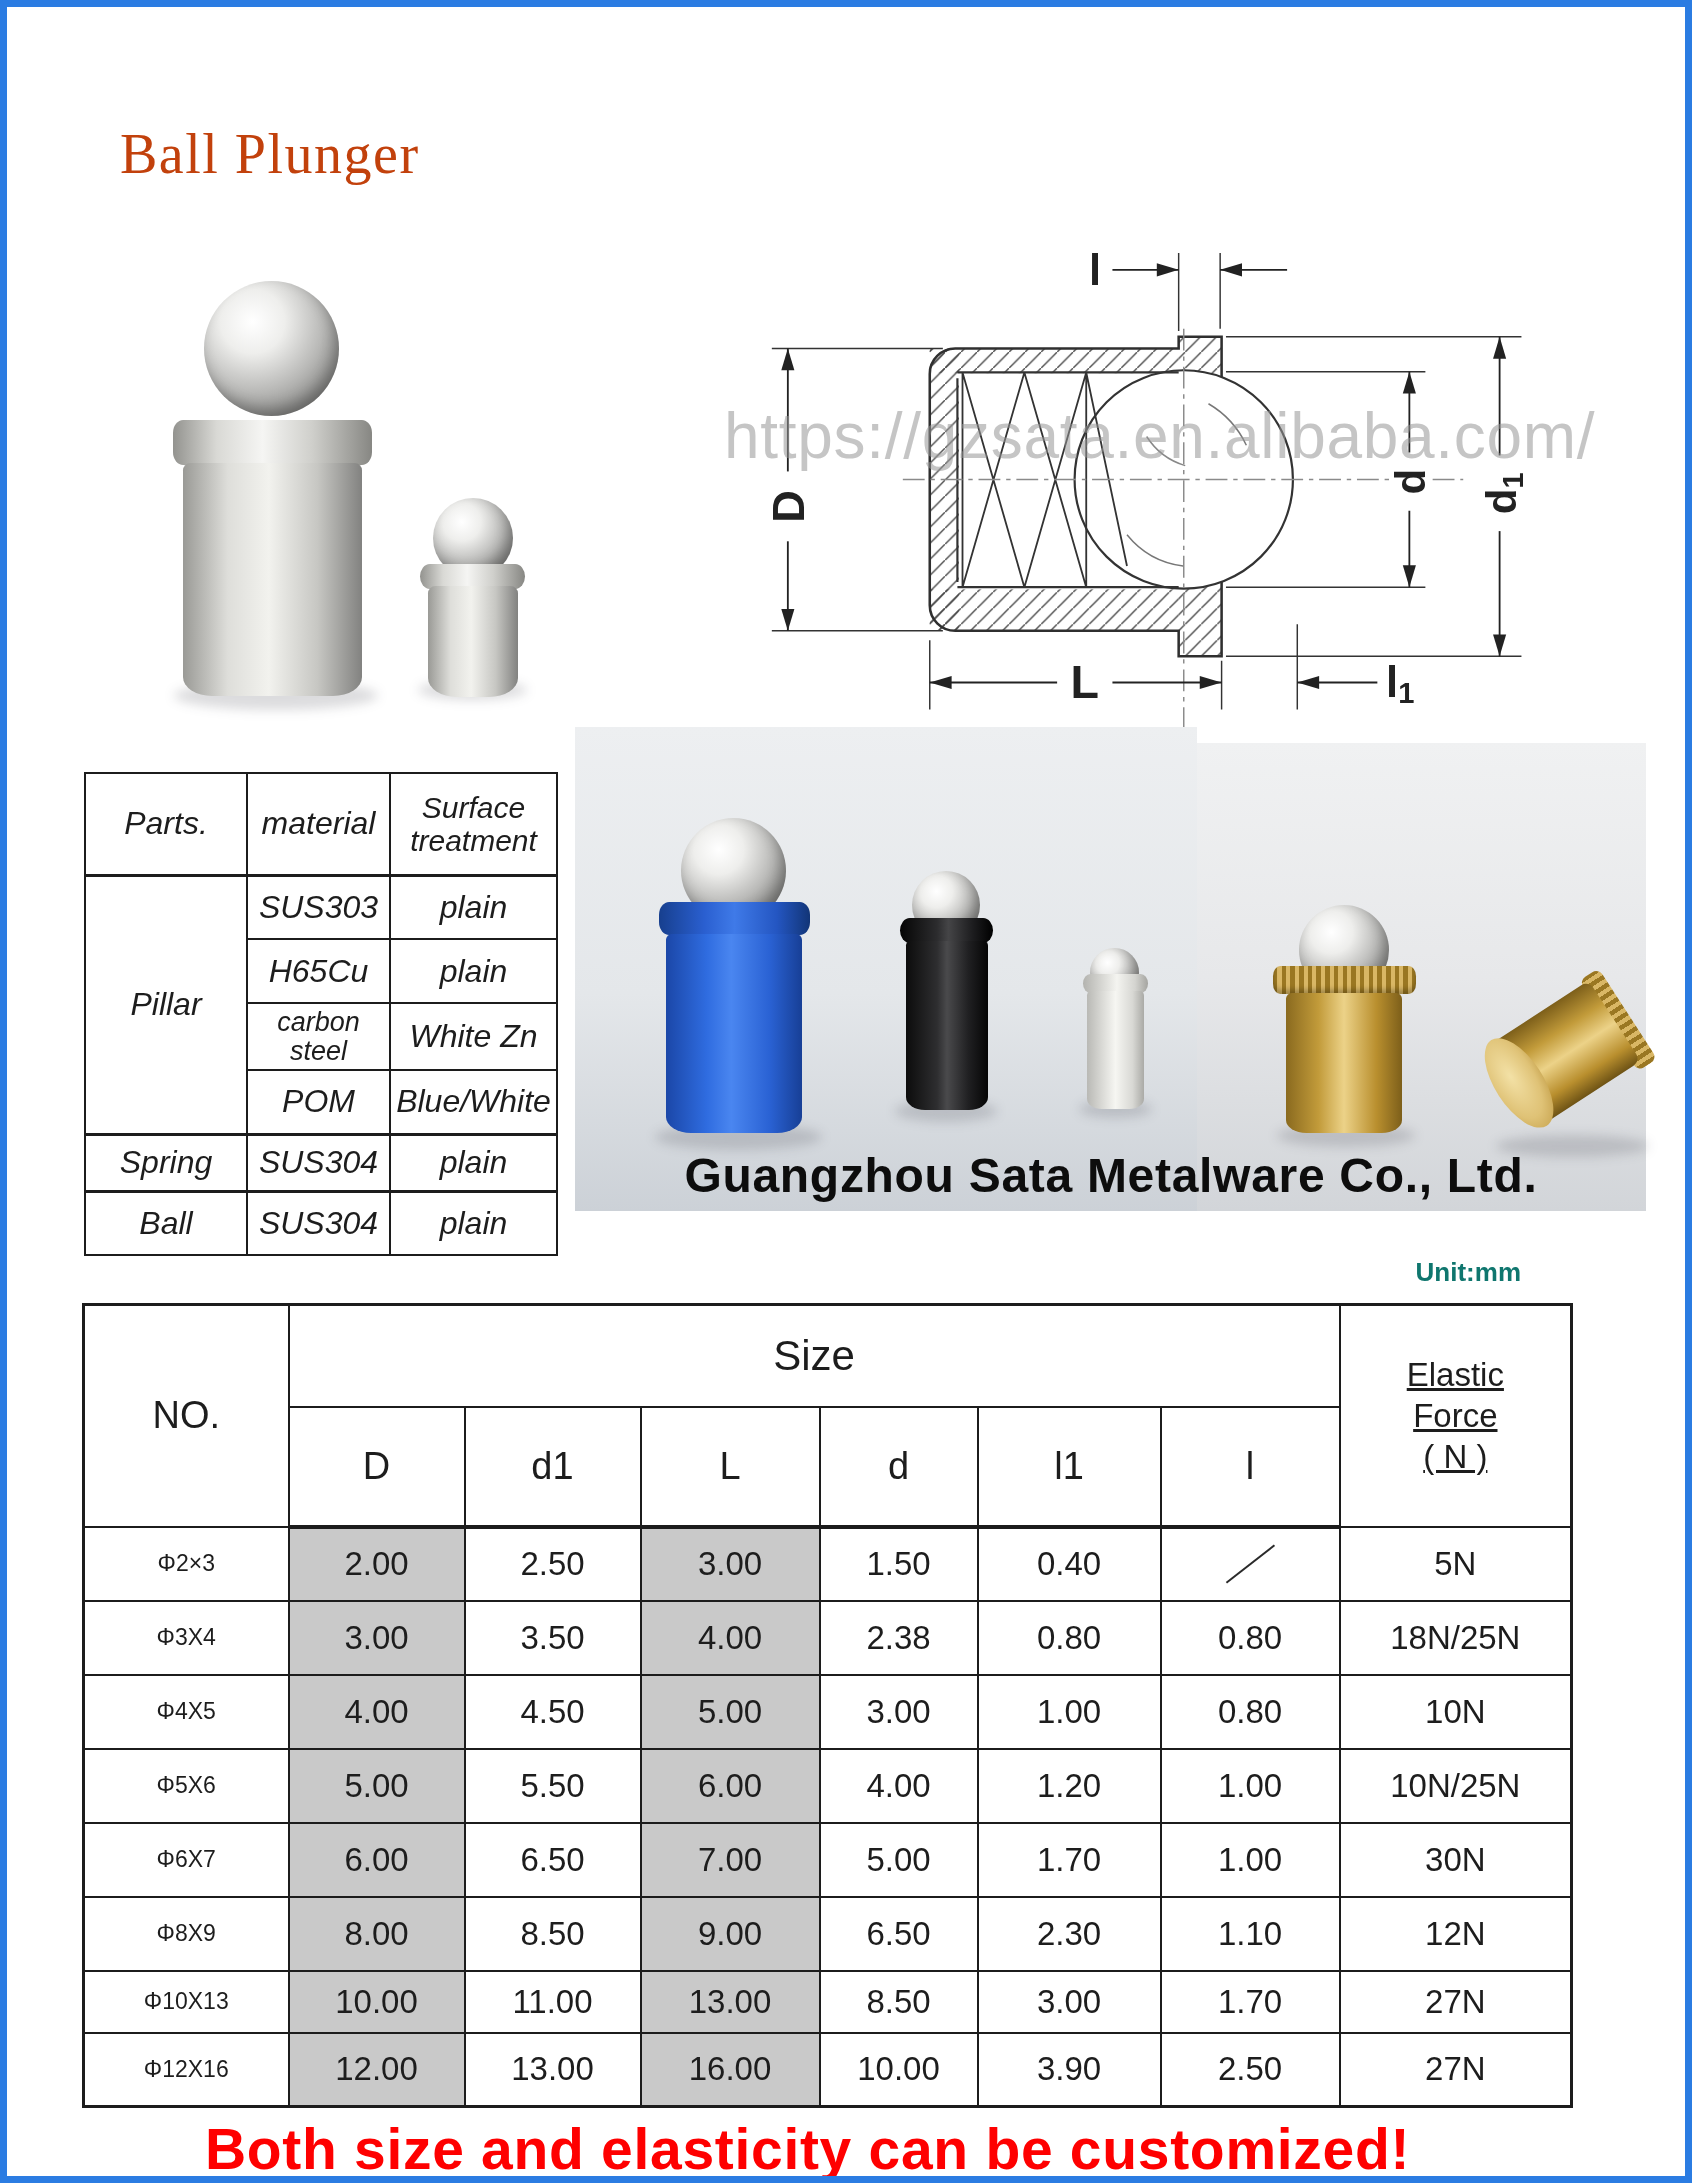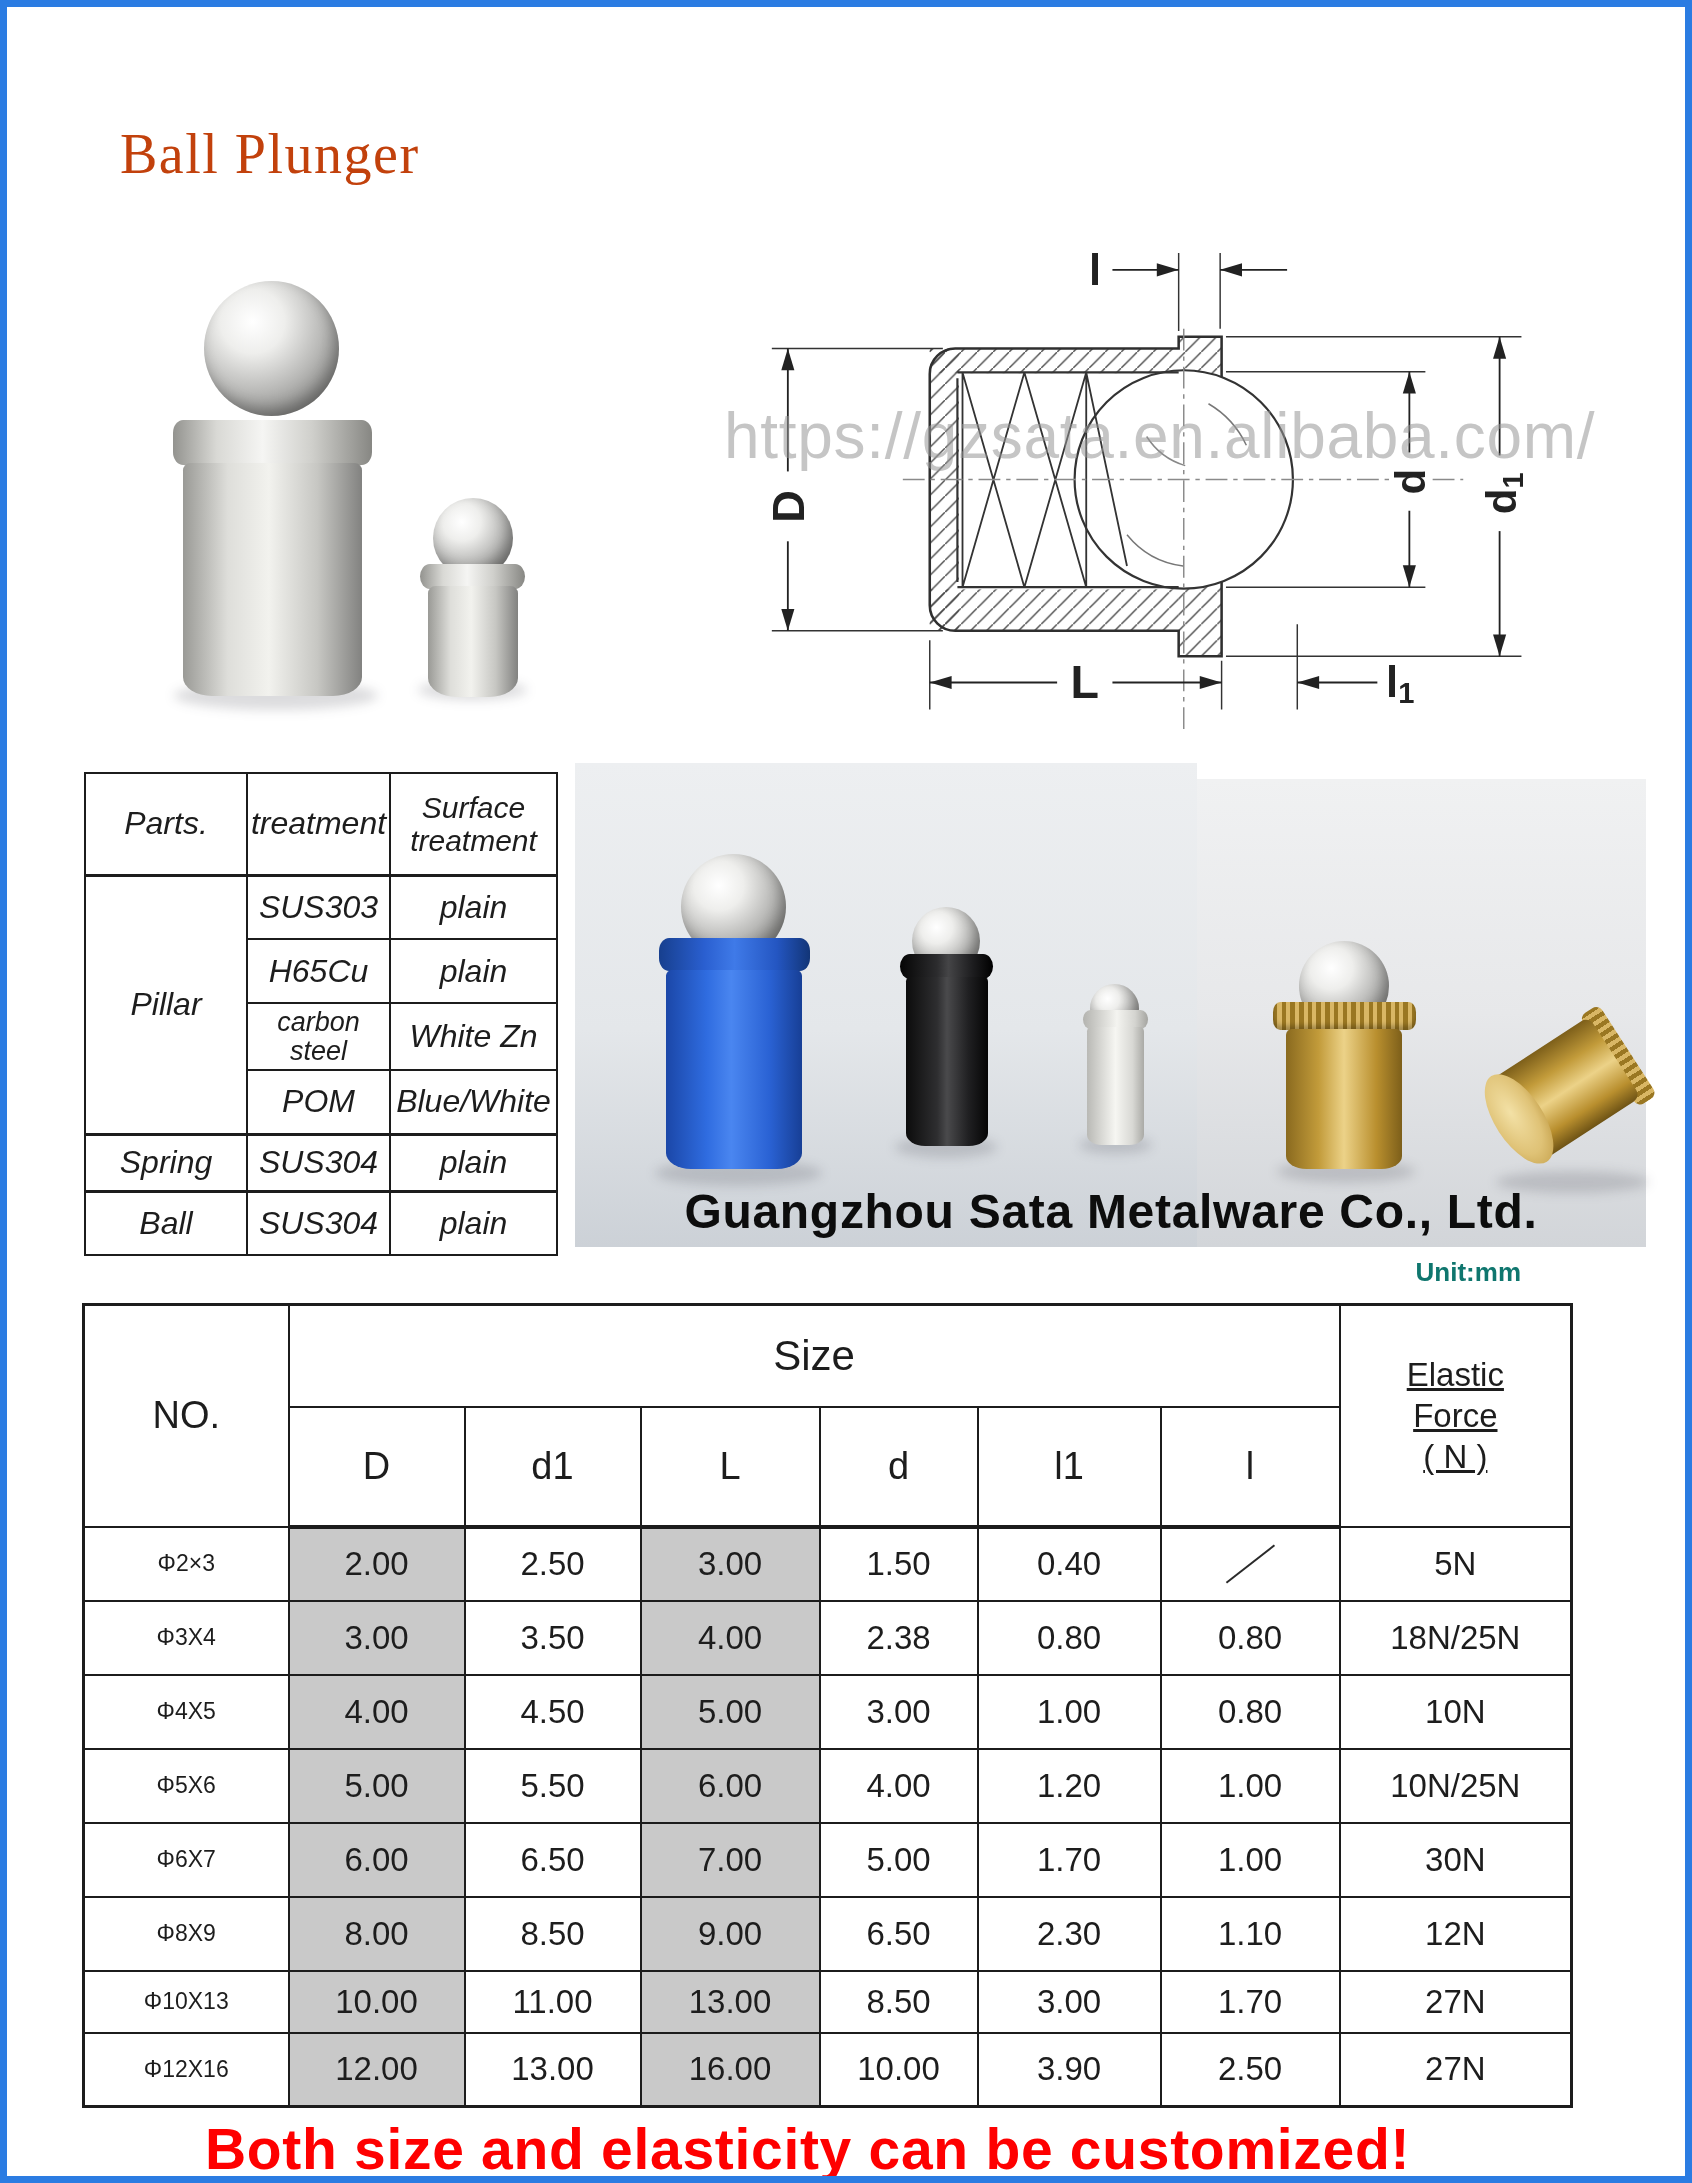--- a/index.html
+++ b/index.html
@@ -31,21 +31,21 @@
               border-radius:4.4px 4.4px 19px 19px/4.4px 4.4px 13px 13px;}
   .white-flange{background:linear-gradient(90deg,#b3b3af,#e2e2de 38%,#f4f4f0 52%,#d4d4d0 80%,#a4a4a0);}
   .white-body{background:linear-gradient(90deg,#b9b9b5,#e4e4e0 35%,#f6f6f2 50%,#d8d8d4 80%,#aaaaa6);
               border-radius:4.4px 4.4px 14.6px 14.6px/4.4px 4.4px 10.2px 10.2px;}
   .brass-knurl{background:repeating-linear-gradient(90deg,#9a7722 0 4.4px,#d9b765 4.4px 8.7px);
                border-radius:7.3px/10.2px;box-shadow:inset 0 -4.4px 5.8px rgba(0,0,0,.25);}
   .brass-body{background:linear-gradient(90deg,#8a6a1f,#c29b3a 28%,#ecd288 50%,#b98f2e 78%,#7d5f1a);
               border-radius:5.8px 5.8px 20.4px 20.4px/5.8px 5.8px 13px 13px;}
 
   
-  .photo{position:absolute;left:575px;top:763px;width:1071px;height:484px;}
+  .photo{position:absolute;left:575px;top:727px;width:1071px;height:484px;}
   .panel-left{position:absolute;left:0;top:0;width:622px;height:484px;
               background:linear-gradient(180deg,#edeff1 0%,#e4e7ea 55%,#ccd1d7 100%);}
   .panel-right{position:absolute;left:622px;top:16px;width:449px;height:468px;
                background:linear-gradient(180deg,#f0f1f2 0%,#e7e8ea 50%,#d2d5d9 100%);}
   .company{position:absolute;left:44px;top:421px;width:984px;text-align:center;
            font-size:48px;font-weight:bold;color:#0d0d0d;letter-spacing:0.7px;}
 
   .lying{position:absolute;left:913px;top:271px;width:156px;height:116px;transform:rotate(-33deg);}
   .lying .lbody{position:absolute;left:22px;top:7.3px;width:116px;height:96px;
                 background:linear-gradient(180deg,#7d5f1a,#c29b3a 28%,#ecd288 52%,#b98f2e 80%,#6e5315);
@@ -181,21 +181,21 @@
 
   <table class="parts-table">
     <colgroup>
         <col style="width:162px">
         <col style="width:143px">
         <col style="width:167px">
       </colgroup>
     <thead>
       <tr style="height:102px">
         <th>Parts.</th>
-        <th>treatment</th>
+        <th>material</th>
         <th class="surf-head">Surface treatment</th>
       </tr>
     </thead>
     <tbody>
       <tr style="height:64px">
         <td rowspan="4" class="sec">Pillar</td>
         <td>SUS303</td>
         <td>plain</td>
       </tr>
       <tr style="height:64px">

